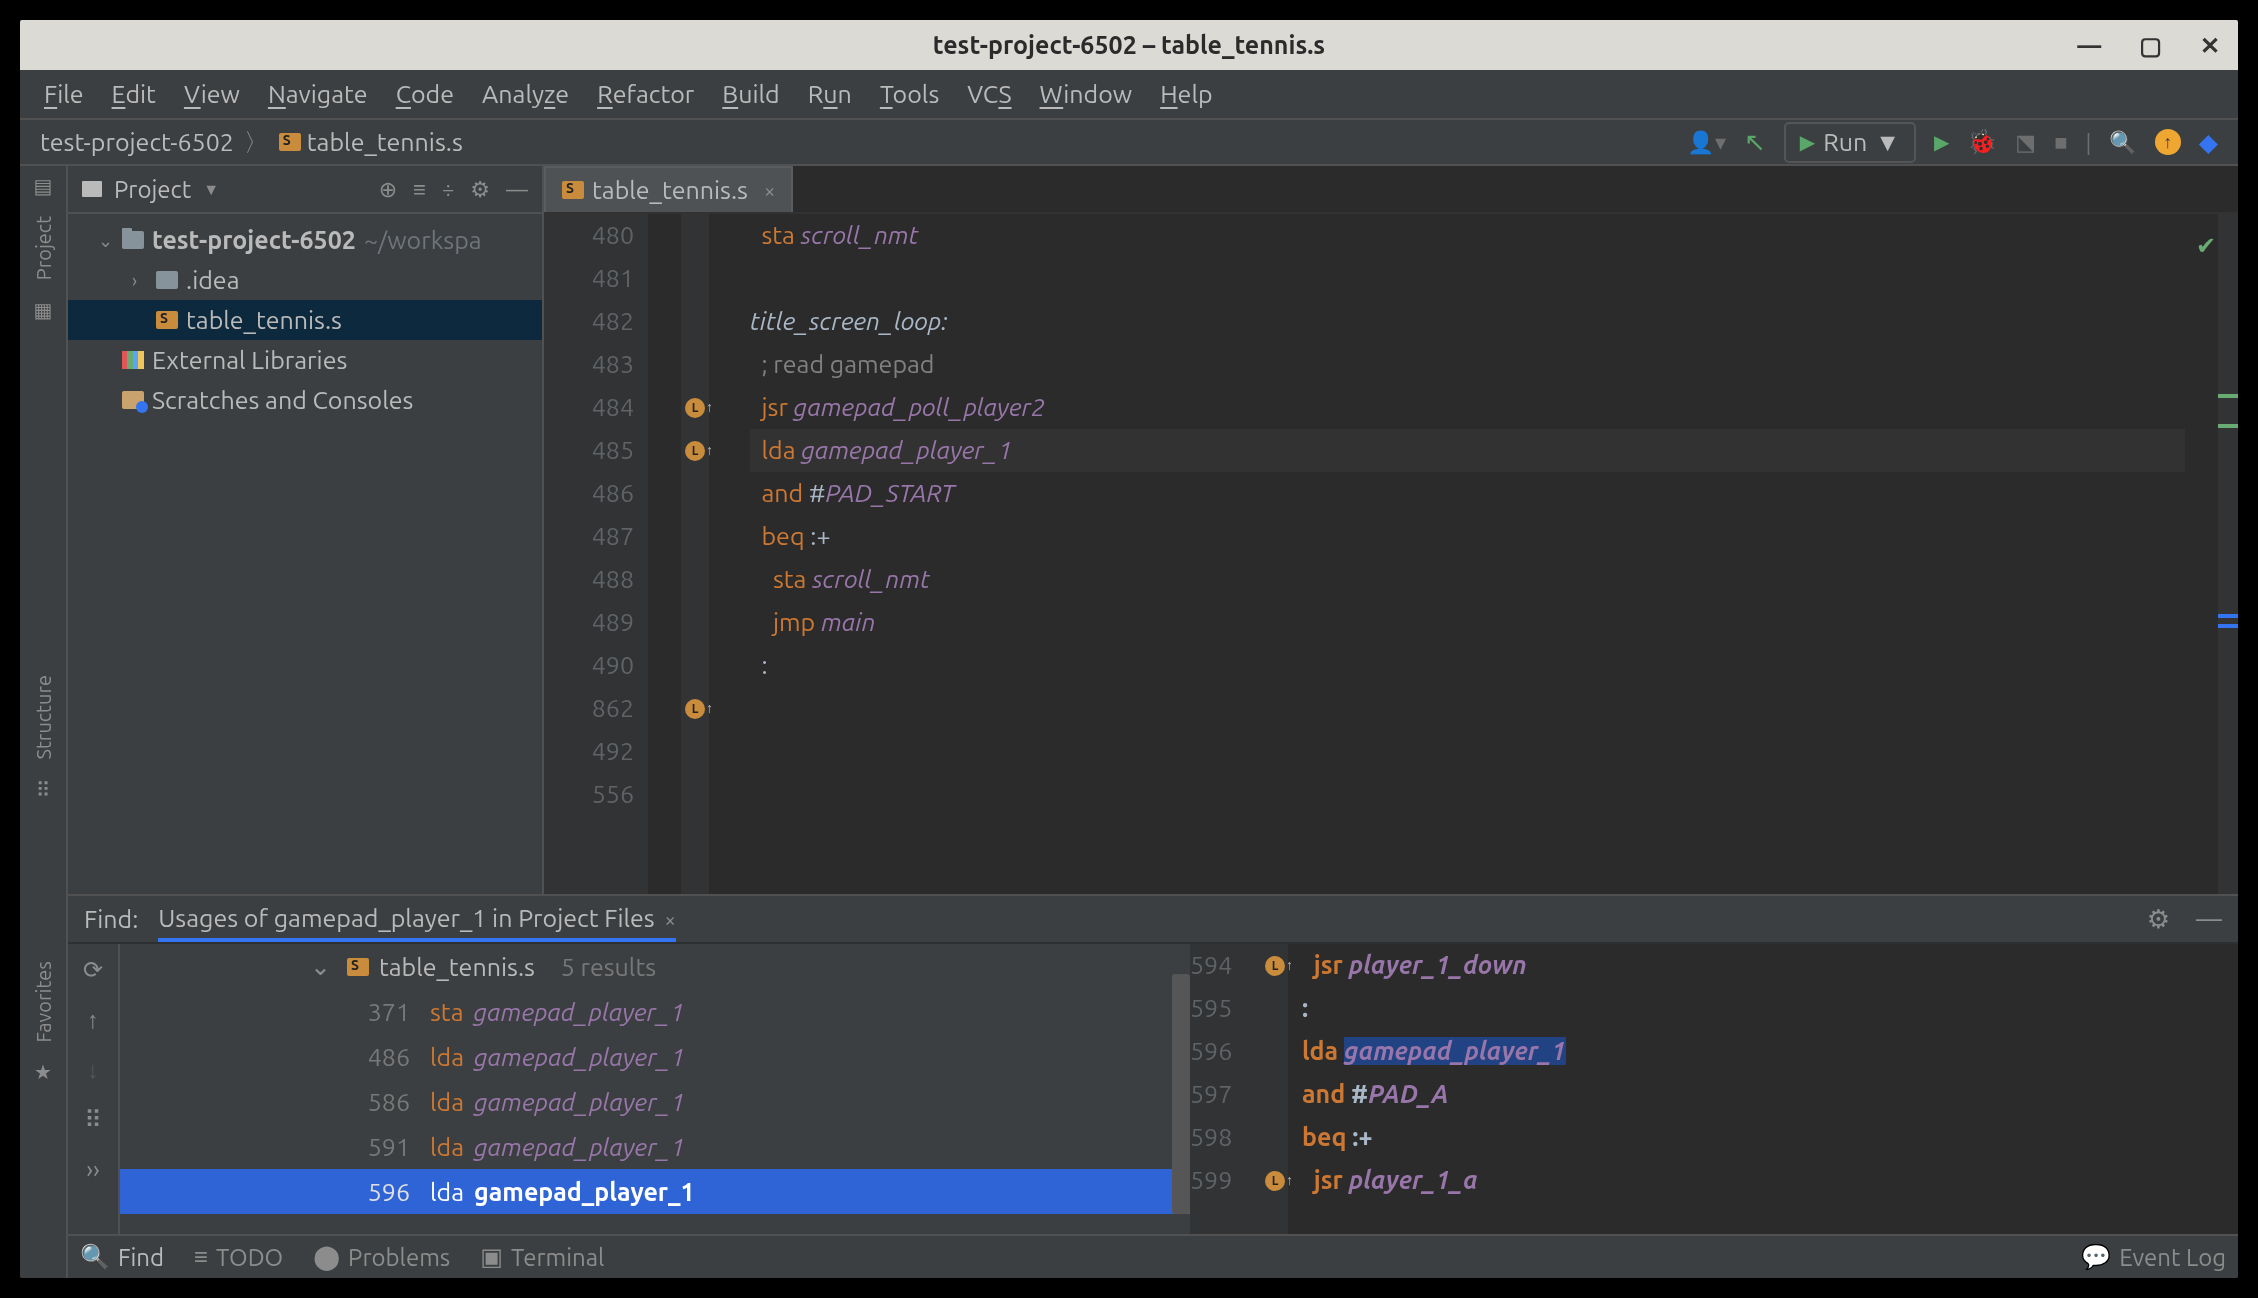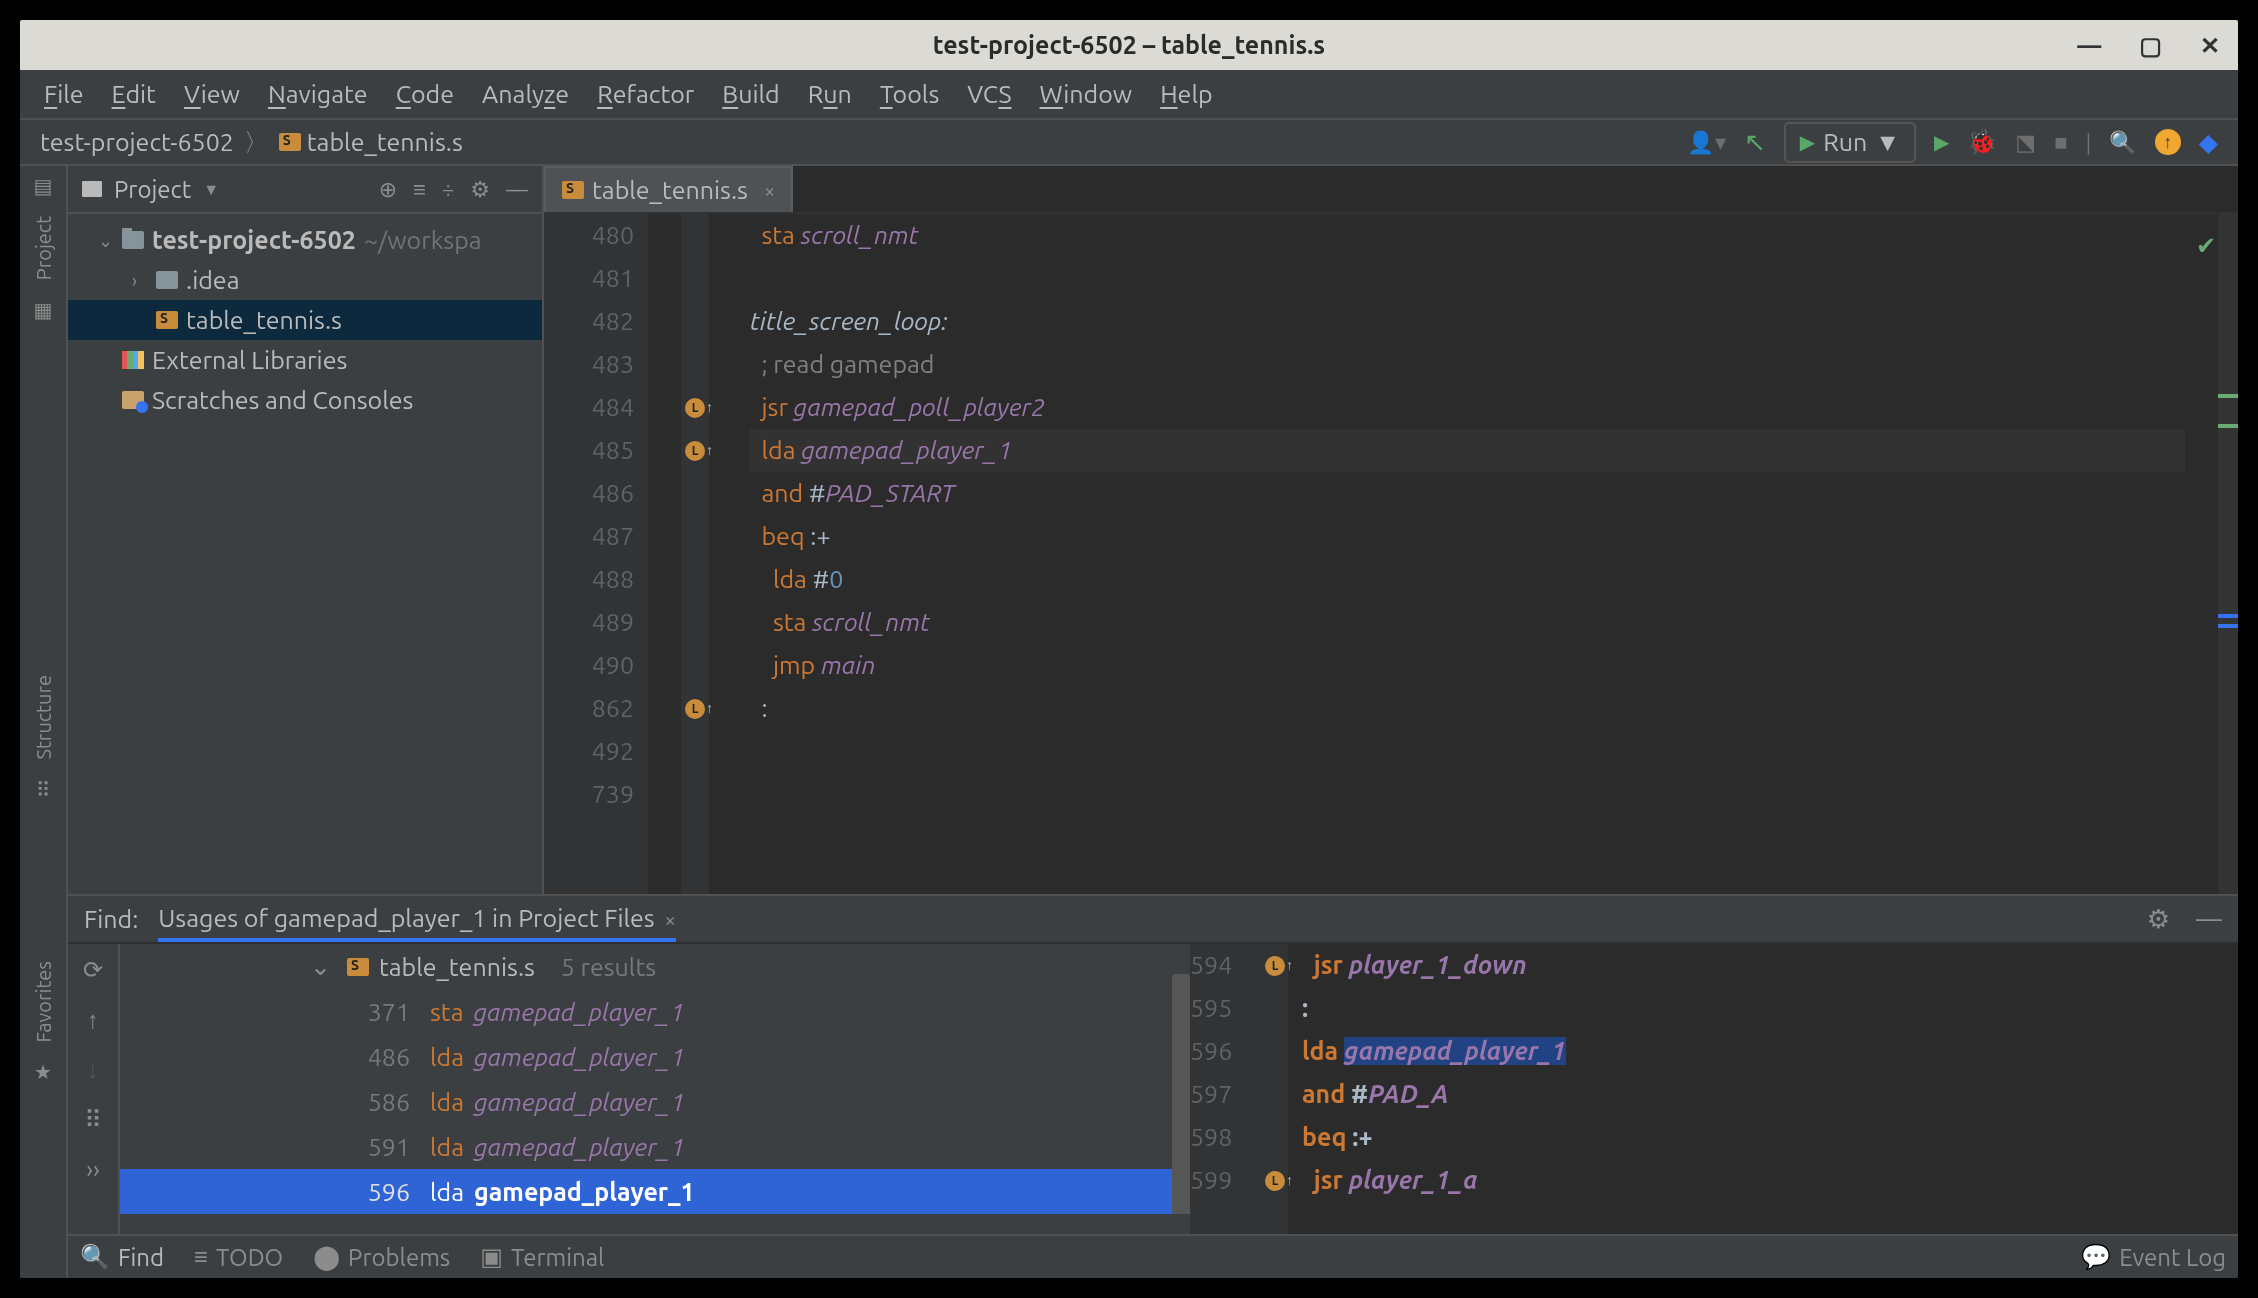--- a/index.html
+++ b/index.html
@@ -250,21 +250,21 @@
                 <div class="gutter-line">483</div>
                 <div class="gutter-line">484</div>
                 <div class="gutter-line">485</div>
                 <div class="gutter-line">486</div>
                 <div class="gutter-line">487</div>
                 <div class="gutter-line">488</div>
                 <div class="gutter-line">489</div>
                 <div class="gutter-line">490</div>
                 <div class="gutter-line">862</div>
                 <div class="gutter-line">492</div>
-                <div class="gutter-line">739</div>
+                <div class="gutter-line">556</div>
               </div>
             <div class="marker-col" id="editor-markers">
                 <div class="marker-line"></div>
                 <div class="marker-line"></div>
                 <div class="marker-line"></div>
                 <div class="marker-line"></div>
                 <div class="marker-line">
                   <span class="marker-ball">L</span>
                 </div>
                 <div class="marker-line">
@@ -283,21 +283,20 @@
               </div>
             <div class="code-col" id="editor-code">
                 <div class="code-line">  <span class="kw-orange">sta</span> <span class="kw-purple">scroll_nmt</span></div>
                 <div class="code-line"></div>
                 <div class="code-line"><span class="label-it">title_screen_loop:</span></div>
                 <div class="code-line">  <span class="kw-grey">; read gamepad</span></div>
                 <div class="code-line">  <span class="kw-orange">jsr</span> <span class="kw-purple">gamepad_poll_player2</span></div>
                 <div class="code-line hl">  <span class="kw-orange">lda</span> <span class="kw-purple">gamepad_player_1</span></div>
                 <div class="code-line">  <span class="kw-orange">and</span> #<span class="kw-const">PAD_START</span></div>
                 <div class="code-line">  <span class="kw-orange">beq</span> :+</div>
-                <div class="code-line">    <span class="kw-orange">lda</span> #<span class="kw-num">0</span></div>
                 <div class="code-line">    <span class="kw-orange">sta</span> <span class="kw-purple">scroll_nmt</span></div>
                 <div class="code-line">    <span class="kw-orange">jmp</span> <span class="kw-purple">main</span></div>
                 <div class="code-line">  :</div>
                 <div class="code-line"></div>
               </div>
             <div class="editor-right-gutter">
               <div class="right-tick" style="top:180px"></div>
               <div class="right-tick" style="top:210px"></div>
               <div class="right-tick blue" style="top:400px"></div>
               <div class="right-tick blue" style="top:410px"></div>

